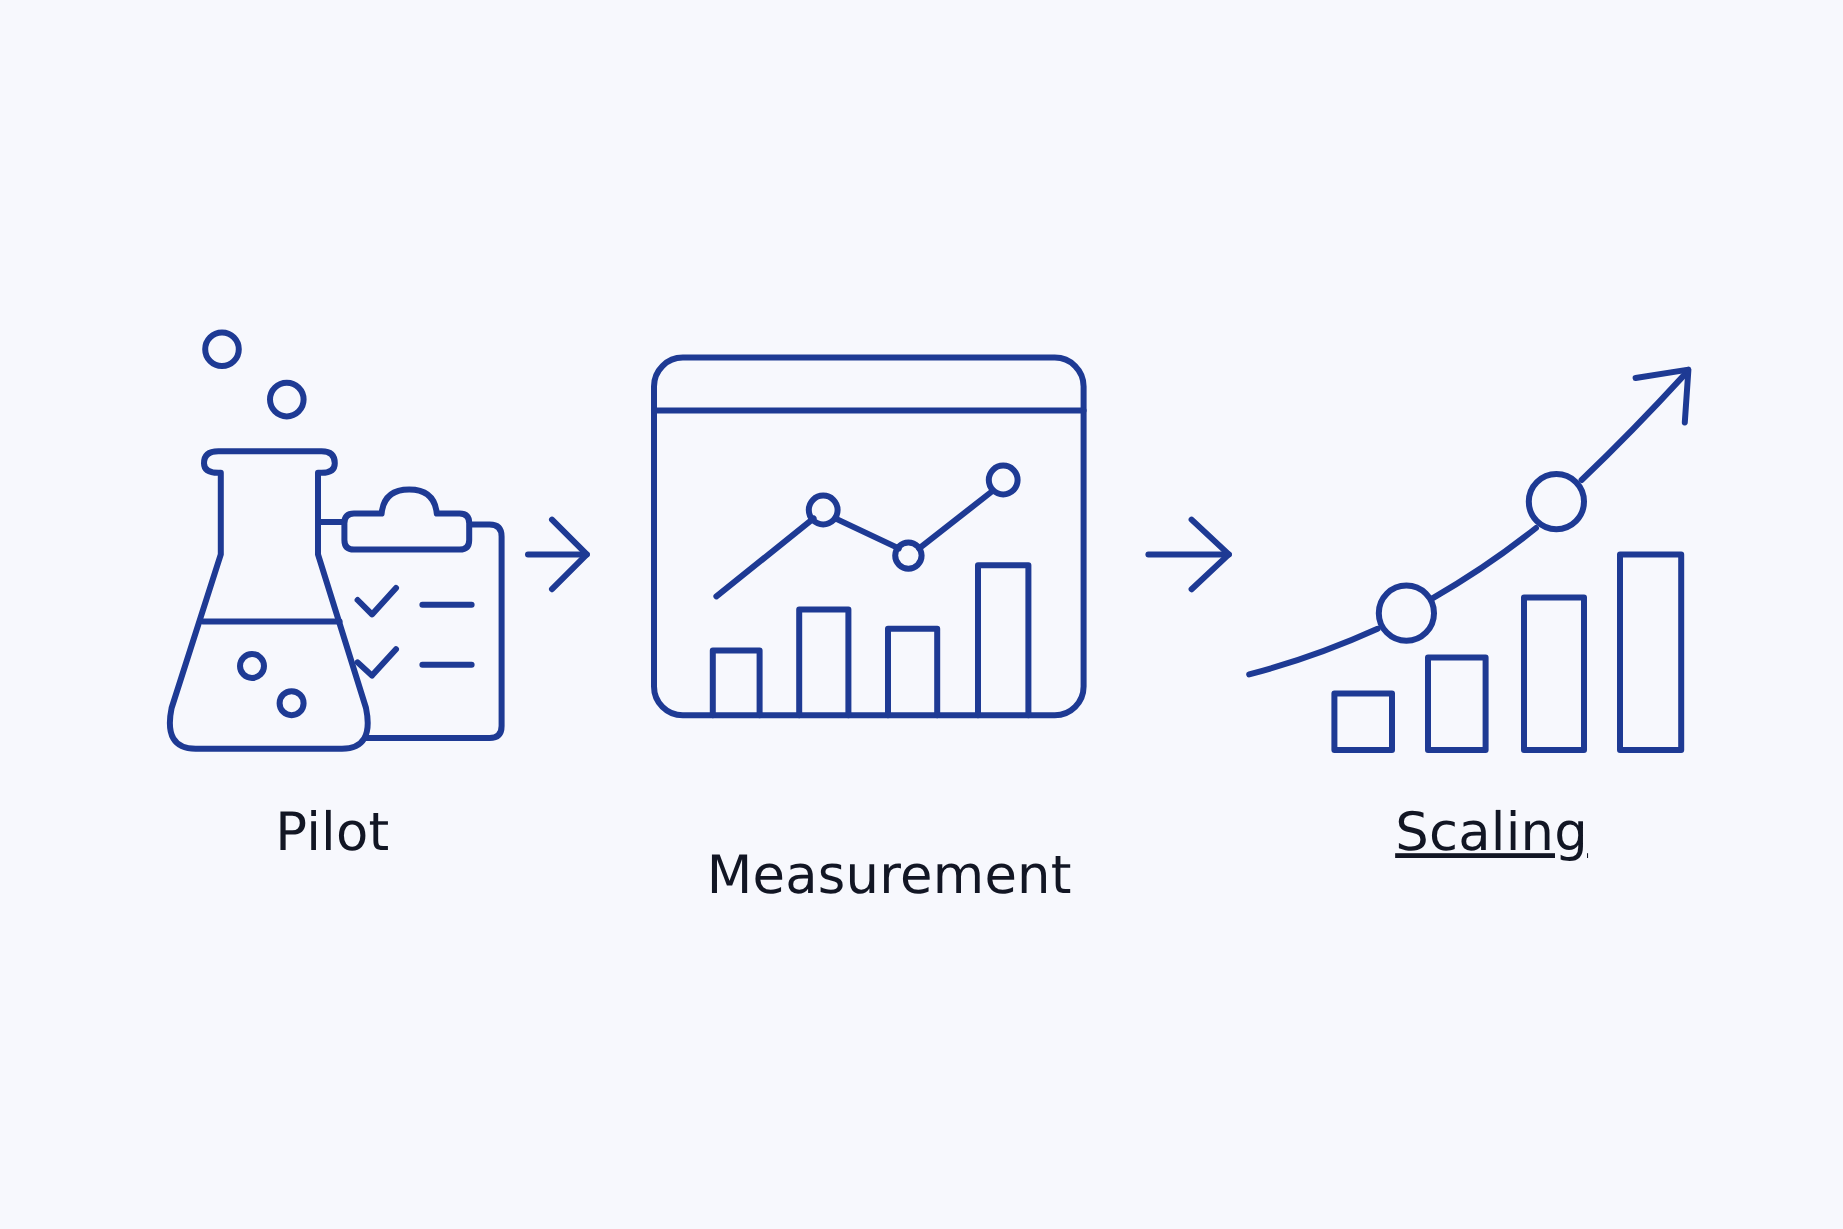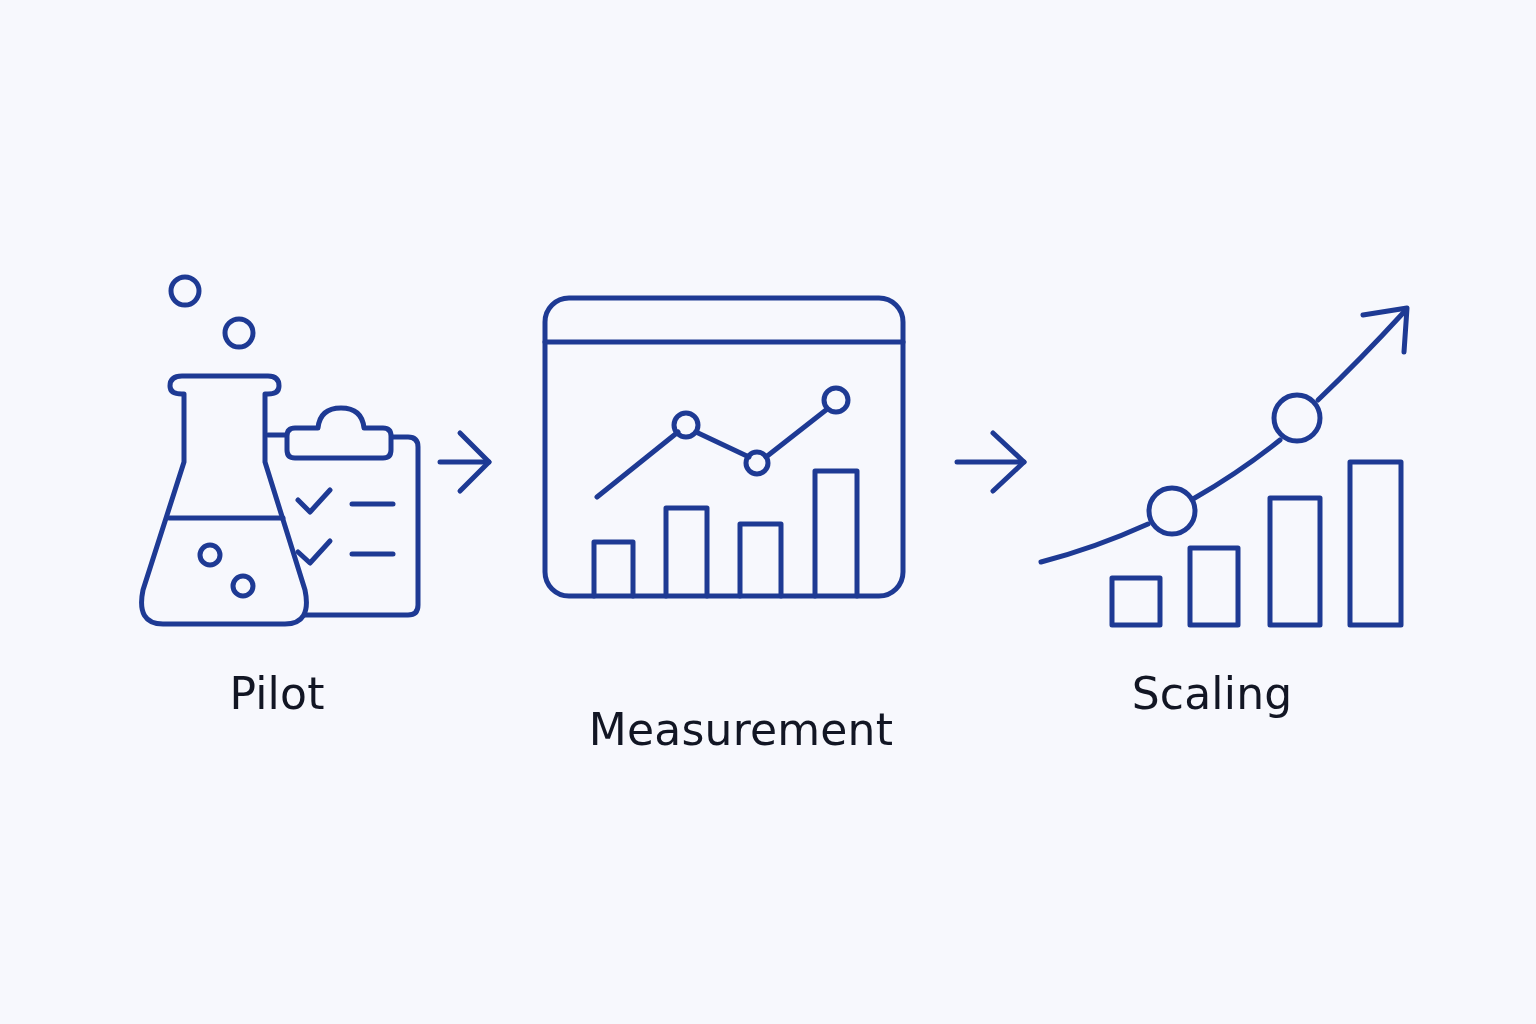--- a/index.html
+++ b/index.html
@@ -89,13 +89,13 @@
       <rect x="1112" y="578" width="48" height="47"></rect>
       <rect x="1190" y="548" width="48" height="77"></rect>
       <rect x="1270" y="498" width="50" height="127"></rect>
       <rect x="1350" y="462" width="51" height="163"></rect>
     </g>
   </g>
 </svg>
 
 <div class="label" style="left:277px; top:668px;">Pilot</div>
 <div class="label" style="left:741px; top:668px;margin-top:36px;">Measurement</div>
-<div class="label" style="left:1212px; top:668px;">Scaling</div>
+<div class="label" style="left:1243px; top:668px;text-decoration:underline;">Scaling</div>
 
 </body></html>

